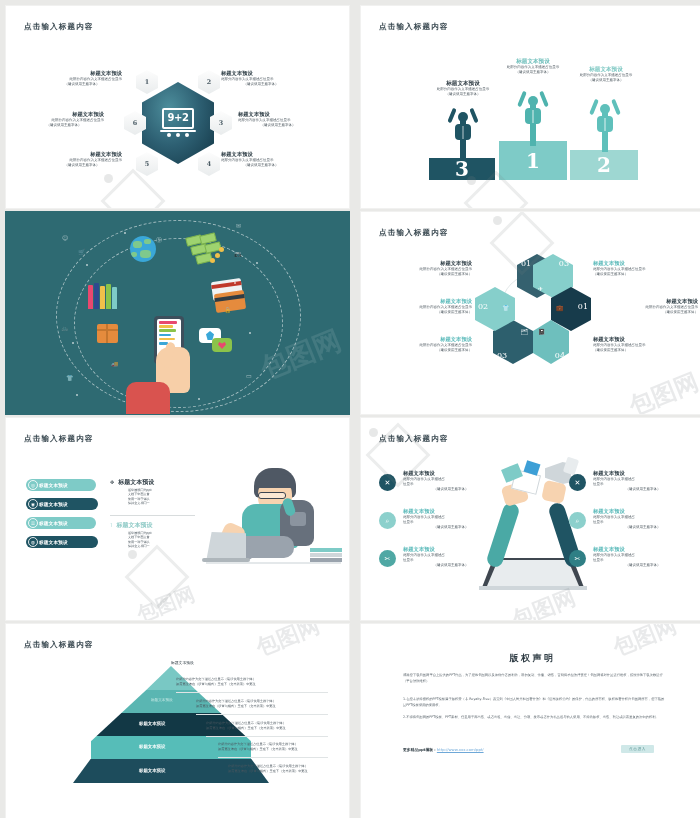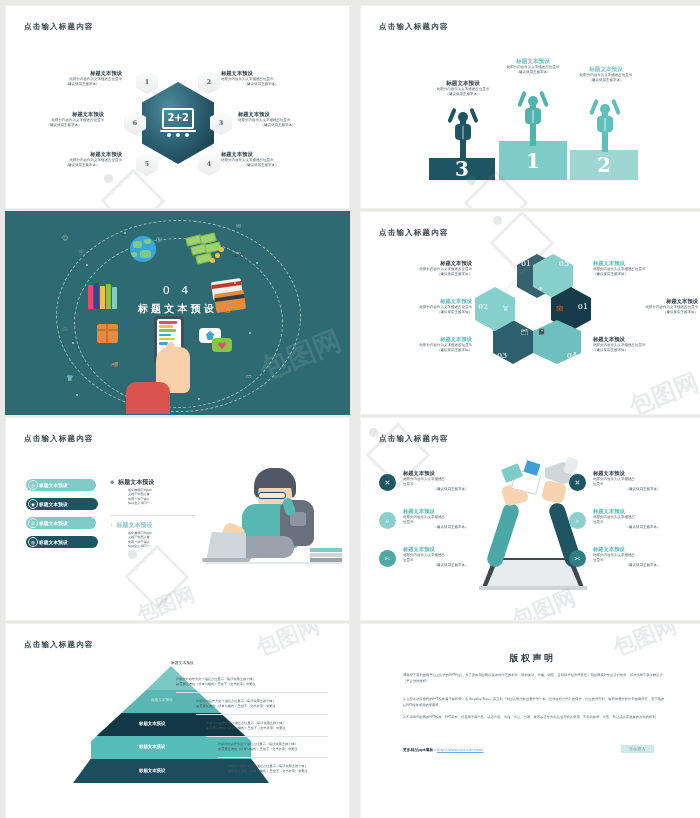--- a/index.html
+++ b/index.html
@@ -146,21 +146,21 @@
 
 <div id="grid">
 
   <div class="slide">
     <div class="stitle">点击输入标题内容</div>
 
     <div class="hexwrap">
       <div class="bighex"></div>
       <div class="board">
         <div class="scr"></div>
-        <div class="txt">2+2</div>
+        <div class="txt">9+2</div>
         <div class="base"></div>
         <div class="d" style="left:7px"></div>
           <div class="d" style="left:16px"></div>
           <div class="d" style="left:25px"></div>
       </div>
       <div class="smhex" style="left:8px;top:6px">1</div>
       <div class="smhex" style="left:70px;top:6px">2</div>
       <div class="smhex" style="left:82px;top:47px">3</div>
       <div class="smhex" style="left:70px;top:88px">4</div>
       <div class="smhex" style="left:8px;top:88px">5</div>
@@ -335,45 +335,41 @@
     <span class="microicon" style="left:240px;top:160px">▭</span>
     <div class="sdot" style="left:80px;top:52px"></div>
       <div class="sdot" style="left:228px;top:70px"></div>
     <div class="sdot" style="left:66px;top:130px"></div>
       <div class="sdot" style="left:243px;top:120px"></div>
     <div class="sdot" style="left:118px;top:20px"></div>
       <div class="sdot" style="left:192px;top:186px"></div>
     <div class="sdot" style="left:70px;top:182px"></div>
       <div class="sdot" style="left:250px;top:50px"></div>
 
-    <div class="s3center">
-      <div class="s3num">0 4</div>
-      <div class="s3t">标题文本预设</div>
-    </div>
     <div class="wm" style="right:6px;bottom:40px;font-size:28px;transform:rotate(-22deg)">包图网</div>
   </div>
 
   <div class="slide">
     <div class="stitle">点击输入标题内容</div>
 
     <div style="position:absolute;left:116px;top:42px;width:110px;height:110px;">
       <div style="position:absolute;left:24px;top:20px;width:66px;height:66px;border:1px solid #e3e8e9;border-radius:50%"></div>
       <div style="position:absolute;left:16px;top:0;width:40px;height:44px;background:#35616f;clip-path:polygon(50% 0%,100% 25%,100% 75%,50% 100%,0% 75%,0% 25%);margin-left:24px;">
         <span style="position:absolute;left:4px;top:5px;color:#fff;font-size:8px;font-family:'DejaVu Serif',serif">01</span>
         <span style="position:absolute;right:5px;bottom:6px;color:#fff;font-size:6px">🎁</span>
       </div>
       <div style="position:absolute;left:56px;top:0;width:40px;height:44px;background:#86cfcb;clip-path:polygon(50% 0%,100% 25%,100% 75%,50% 100%,0% 75%,0% 25%);">
         <span style="position:absolute;right:4px;top:5px;color:#fff;font-size:8px;font-family:'DejaVu Serif',serif">03</span>
         <span style="position:absolute;left:5px;bottom:6px;color:#fff;font-size:6px">✈</span>
       </div>
       <div style="position:absolute;left:74px;top:33px;width:40px;height:44px;background:#173b4b;clip-path:polygon(50% 0%,100% 25%,100% 75%,50% 100%,0% 75%,0% 25%);">
         <span style="position:absolute;right:3px;top:15px;color:#fff;font-size:8px;font-family:'DejaVu Serif',serif">01</span>
         <span style="position:absolute;left:5px;top:17px;color:#fff;font-size:6px">💼</span>
       </div>
-      <div style="position:absolute;left:56px;top:66px;width:48px;height:44px;background:#6ebfbd;clip-path:polygon(50% 0%,100% 25%,100% 75%,50% 100%,0% 75%,0% 25%);">
+      <div style="position:absolute;left:56px;top:66px;width:36px;height:44px;background:#6ebfbd;clip-path:polygon(50% 0%,100% 25%,100% 75%,50% 100%,0% 75%,0% 25%);">
         <span style="position:absolute;right:4px;bottom:4px;color:#fff;font-size:8px;font-family:'DejaVu Serif',serif">04</span>
         <span style="position:absolute;left:5px;top:8px;color:#fff;font-size:6px">📓</span>
       </div>
       <div style="position:absolute;left:16px;top:66px;width:40px;height:44px;background:#2d5f6d;clip-path:polygon(50% 0%,100% 25%,100% 75%,50% 100%,0% 75%,0% 25%);">
         <span style="position:absolute;left:4px;bottom:4px;color:#fff;font-size:8px;font-family:'DejaVu Serif',serif">03</span>
         <span style="position:absolute;right:5px;top:8px;color:#fff;font-size:6px">🗂</span>
       </div>
       <div style="position:absolute;left:-2px;top:33px;width:40px;height:44px;background:#86cfcb;clip-path:polygon(50% 0%,100% 25%,100% 75%,50% 100%,0% 75%,0% 25%);">
         <span style="position:absolute;left:3px;top:15px;color:#fff;font-size:8px;font-family:'DejaVu Serif',serif">02</span>
         <span style="position:absolute;right:5px;top:17px;color:#fff;font-size:6px">👕</span>

